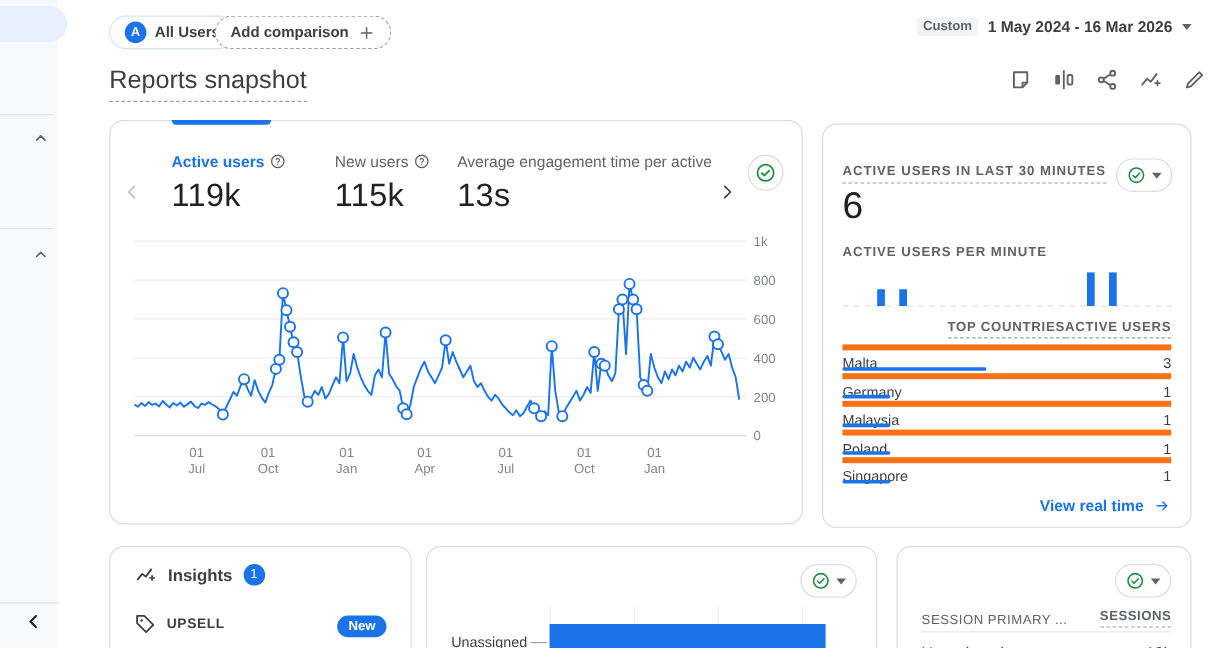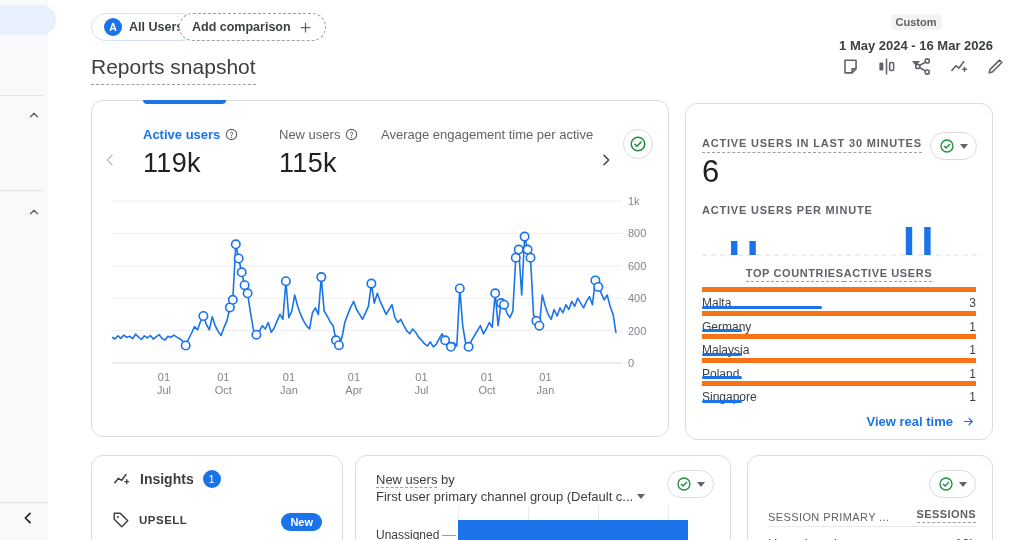--- a/index.html
+++ b/index.html
@@ -13,21 +13,21 @@
   .sidebar .divider { position:absolute; left:0; width:44px; height:1px; background:#e0e2e5; }
   .sidebar .chev { position:absolute; color:#5f6368; }
   .sidebar .collapse { position:absolute; left:20px; top:508px; color:#202124; }
 
   
   .topbar { position:absolute; left:48px; top:0; right:0; height:47px; }
   .chip { position:absolute; display:flex; align-items:center; gap:7px; height:28px; padding:0 12px; border-radius:15px; font-size:12.5px; color:#3c4043; font-weight:bold; background:#fff; cursor:pointer; }
   .chip.all-users { left:43px; top:13px; border:1px solid #d2e3fc; }
   .chip.add-comp { left:131px; top:13px; border:1px dashed #9aa0a6; color:#3c4043; }
   .avatarA { width:18px; height:18px; border-radius:50%; background:#1a73e8; color:#fff; font-size:10.5px; font-weight:bold; display:flex; align-items:center; justify-content:center; }
-  .daterange { position:absolute; right:31px; top:14px; display:flex; align-items:center; gap:8px; cursor:pointer;flex-direction:column; }
+  .daterange { position:absolute; right:31px; top:14px; display:flex; align-items:center; gap:8px; cursor:pointer; }
   .daterange .custom-tag { background:#f1f3f4; color:#5f6368; font-size:11px; font-weight:bold; padding:2px 5px; border-radius:4px; }
   .daterange .dates { font-size:13px; font-weight:bold; color:#3c4043; }
   .caret { width:0; height:0; border-left:4px solid transparent; border-right:4px solid transparent; border-top:5px solid #5f6368; }
 
   .titlebar { position:absolute; left:48px; top:47px; right:0; height:43px; }
   .page-title { position:absolute; left:43px; top:8px; font-size:21px; color:#3c4043; border-bottom:1.5px dashed #9aa0a6; padding-bottom:5px; }
   .title-icons { position:absolute; right:19px; top:10px; display:flex; gap:17px; }
   .title-icons svg { display:block; cursor:pointer; }
 
   
@@ -50,21 +50,21 @@
   .check-btn { position:absolute; right:15px; top:28px; width:30px; height:30px; border:1px solid #dadce0; border-radius:50%; display:flex; align-items:center; justify-content:center; cursor:pointer; }
   .chart-svg { position:absolute; left:18px; top:92px; }
   .chart-svg text { font-size:11px; fill:#80868b; font-family:"Liberation Sans",sans-serif; }
 
   
   .rt-title { position:absolute; left:16px; top:33px; font-size:11px; font-weight:bold; letter-spacing:.8px; color:#5f6368; border-bottom:1.5px dashed #9aa0a6; padding-bottom:3px; }
   .rt-pill { position:absolute; right:15px; top:28px; width:47px; height:28px; border:1px solid #dadce0; border-radius:15px; display:flex; align-items:center; justify-content:center; gap:5px; cursor:pointer; }
   .rt-count { position:absolute; left:16px; top:50px; font-size:31px; color:#202124; }
   .rt-permin { position:absolute; left:16px; top:100px; font-size:11px; font-weight:bold; letter-spacing:.8px; color:#5f6368; }
   .rt-bars { position:absolute; left:16px; top:120px; }
-  .rt-head { position:absolute; left:16px; right:16px; top:163px; display:flex; justify-content:center; }
+  .rt-head { position:absolute; left:16px; right:16px; top:163px; display:flex; justify-content:flex-end; }
   .rt-head span { font-size:11px; font-weight:bold; letter-spacing:.6px; color:#5f6368; border-bottom:1.5px dashed #9aa0a6; padding-bottom:2px; }
   .rt-table { position:absolute; left:16px; right:16px; top:183px; }
   .country-row { position:relative; height:23.6px; border-top:5px solid #f97316; cursor:pointer; }
   .country-row .cname { position:absolute; left:0; top:4px; font-size:12px; color:#3c4043; }
   .country-row .cval { position:absolute; right:0; top:4px; font-size:12px; color:#3c4043; }
   .country-row .cbar { position:absolute; left:0; bottom:2px; height:3px; background:#1a73e8; border-radius:2px; }
   .rt-link { position:absolute; right:16px; top:310px; font-size:13px; font-weight:bold; color:#1a73e8; display:flex; align-items:center; gap:8px; cursor:pointer; }
 
   
   .ins-row { position:absolute; left:20px; display:flex; align-items:center; gap:9px; cursor:pointer; }
@@ -185,20 +185,21 @@
               <path d="M9.6 9.2a2.5 2.5 0 1 1 3.4 2.9c-.8.4-1 .9-1 1.9" fill="none" stroke="#5f6368" stroke-width="1.8" stroke-linecap="round"></path>
               <circle cx="12" cy="17" r="1.1" fill="#5f6368"></circle>
             </svg>
         </div>
         <div class="mvalue">115k</div>
       </div>
       <div class="metric m3">
         <div class="mlabel">
             <span>Average engagement time per active us</span>
           </div>
+        <div class="mvalue">13s</div>
       </div>
     </div>
 
     <div class="check-btn">
       <svg width="18" height="18" viewBox="0 0 24 24">
           <circle cx="12" cy="12" r="9" fill="none" stroke="#1e8e3e" stroke-width="2"></circle>
           <path d="M8 12.5l2.6 2.6L16 9.5" fill="none" stroke="#1e8e3e" stroke-width="2" stroke-linecap="round" stroke-linejoin="round"></path>
         </svg>
     </div>
 
@@ -334,24 +335,20 @@
       <svg width="18" height="18" viewBox="0 0 24 24">
           <path d="M3 3h8l10 10-8 8L3 11z" fill="none" stroke="#3c4043" stroke-width="2" stroke-linejoin="round"></path>
           <circle cx="8" cy="8" r="1.4" fill="#3c4043"></circle>
         </svg>
       <span class="upsell-label">UPSELL</span>
     </div>
     <span class="new-badge">New</span>
   </div>
 
   <div class="card card-newusers">
-    <div class="bc-title">
-      <div><span class="dashed-u">New users</span><span> by</span></div>
-      <div><span>First user primary channel group (Default c...</span><span class="caret sel-caret"></span></div>
-    </div>
     <div class="bc-pill">
       <svg width="16" height="16" viewBox="0 0 24 24">
           <circle cx="12" cy="12" r="9" fill="none" stroke="#1e8e3e" stroke-width="2"></circle>
           <path d="M8 12.5l2.6 2.6L16 9.5" fill="none" stroke="#1e8e3e" stroke-width="2" stroke-linecap="round" stroke-linejoin="round"></path>
         </svg>
       <span class="caret"></span>
     </div>
     <div class="nu-chart">
         <div class="nu-grid" style="left: 102px;"></div>
         <div class="nu-grid" style="left: 172px;"></div>

